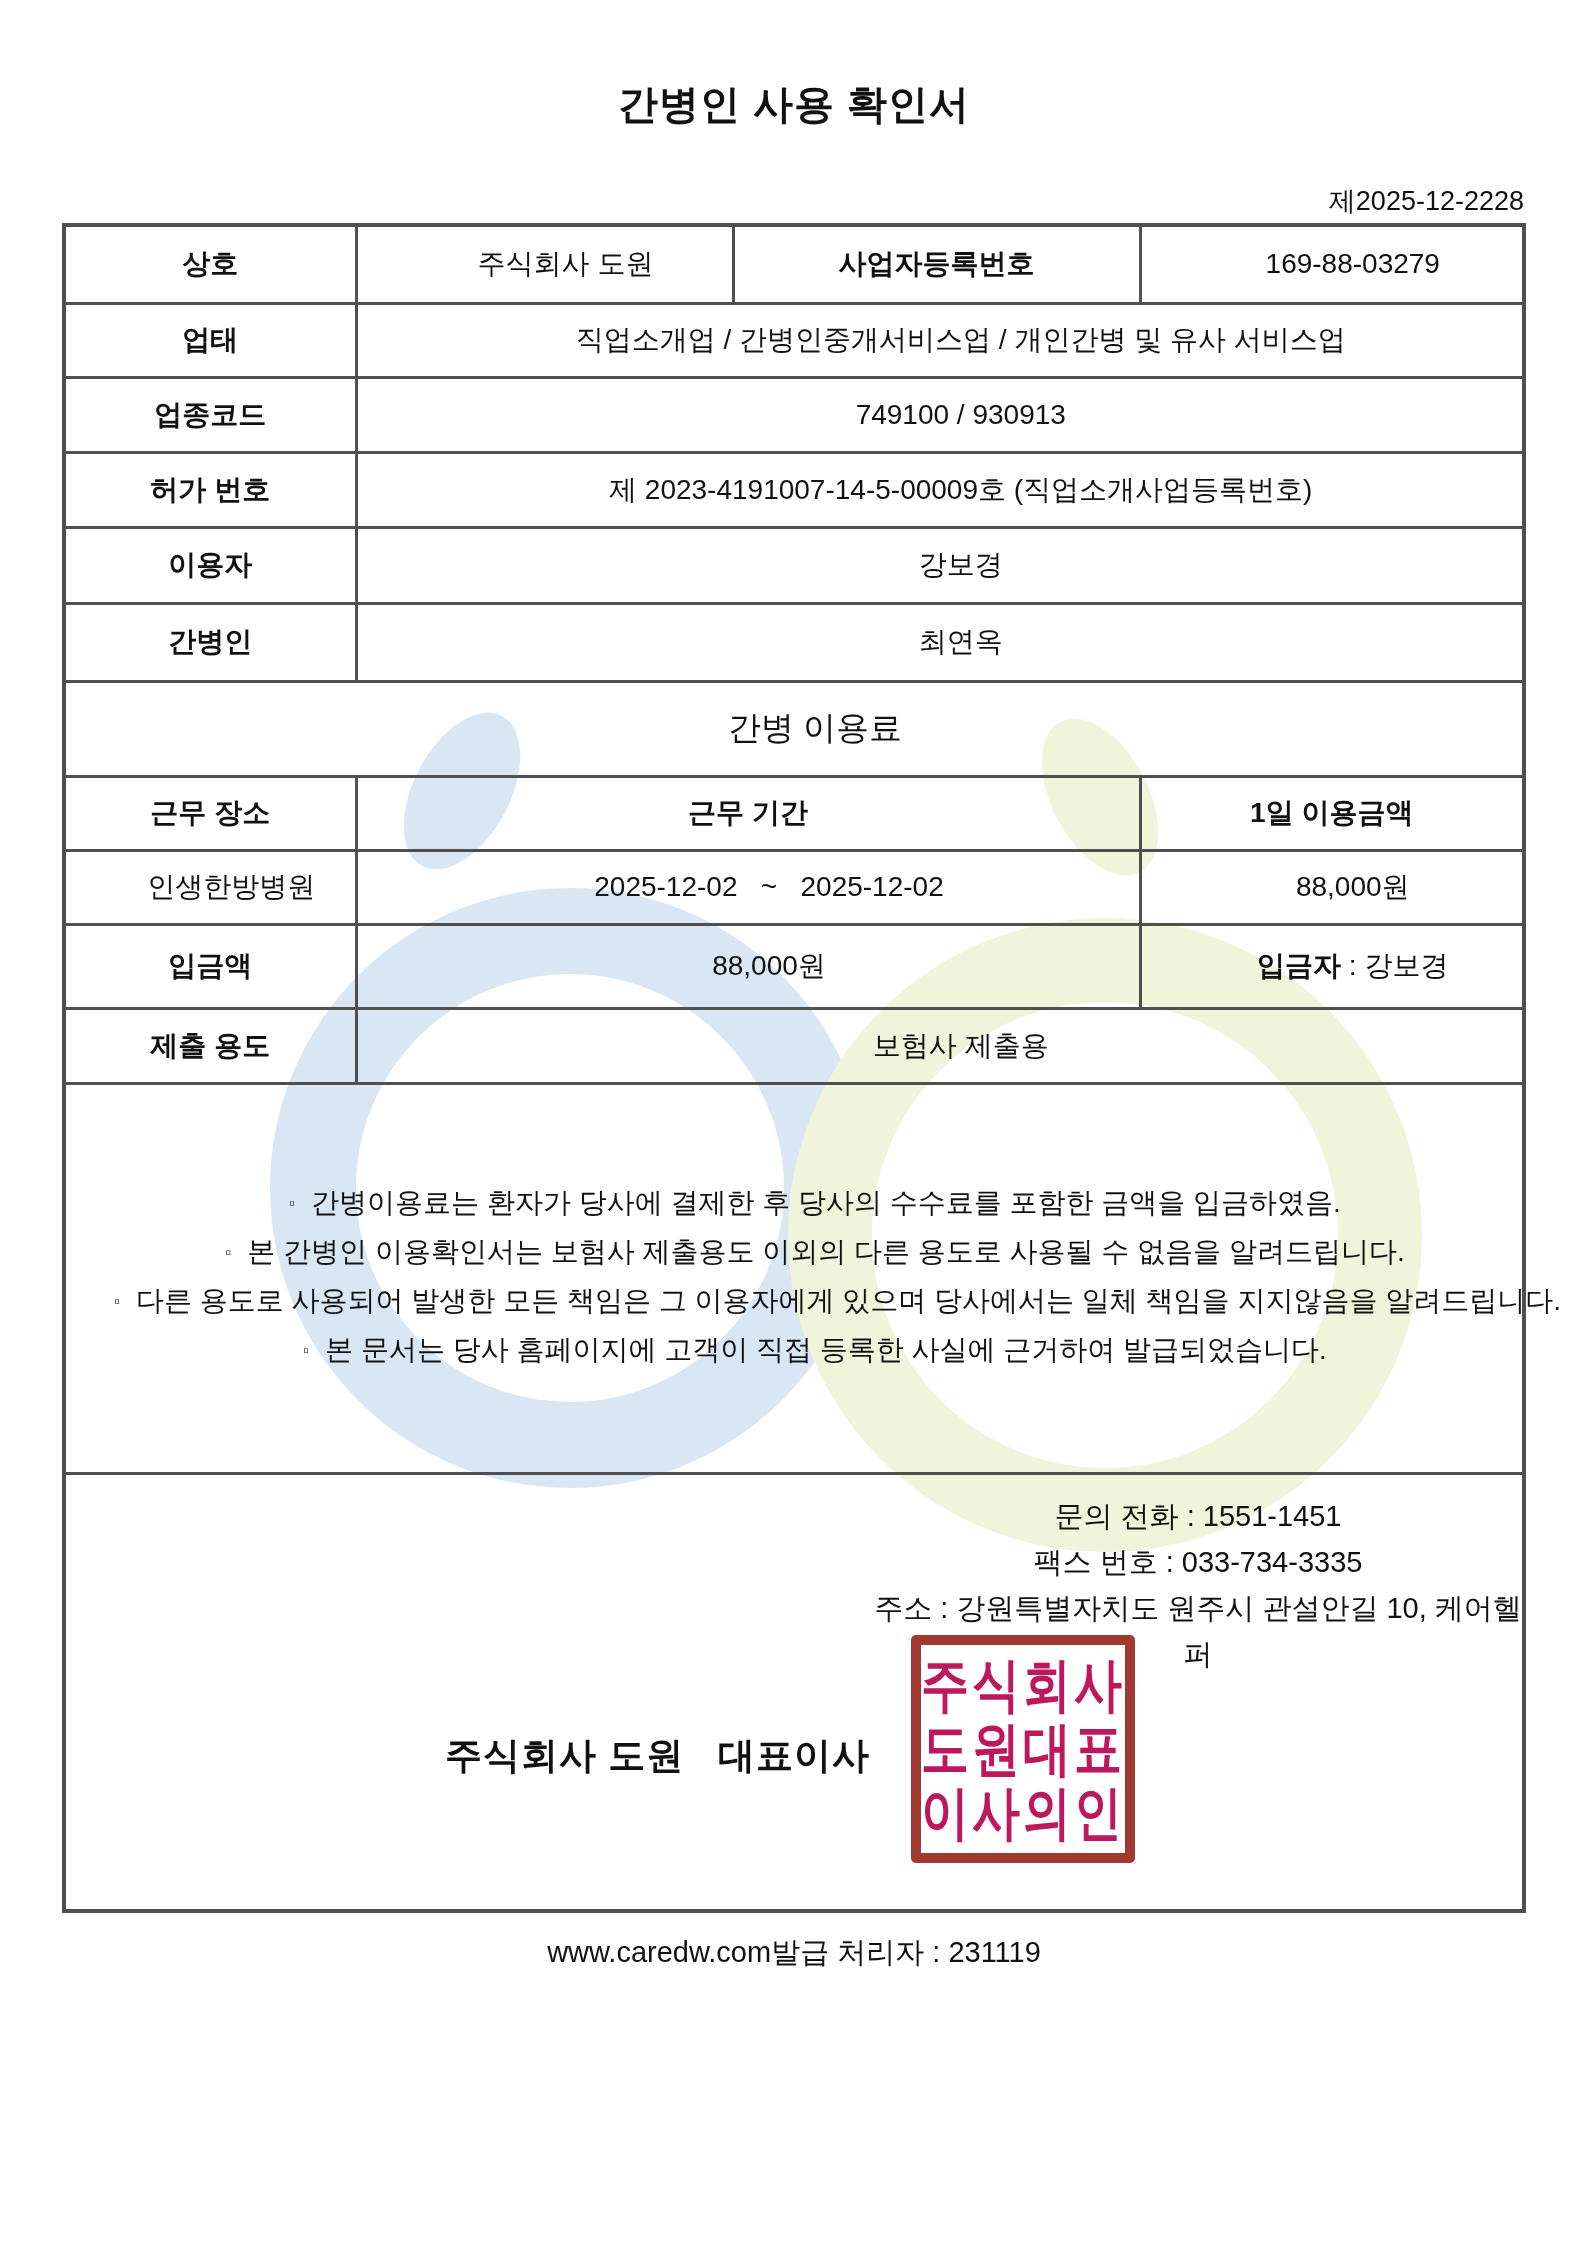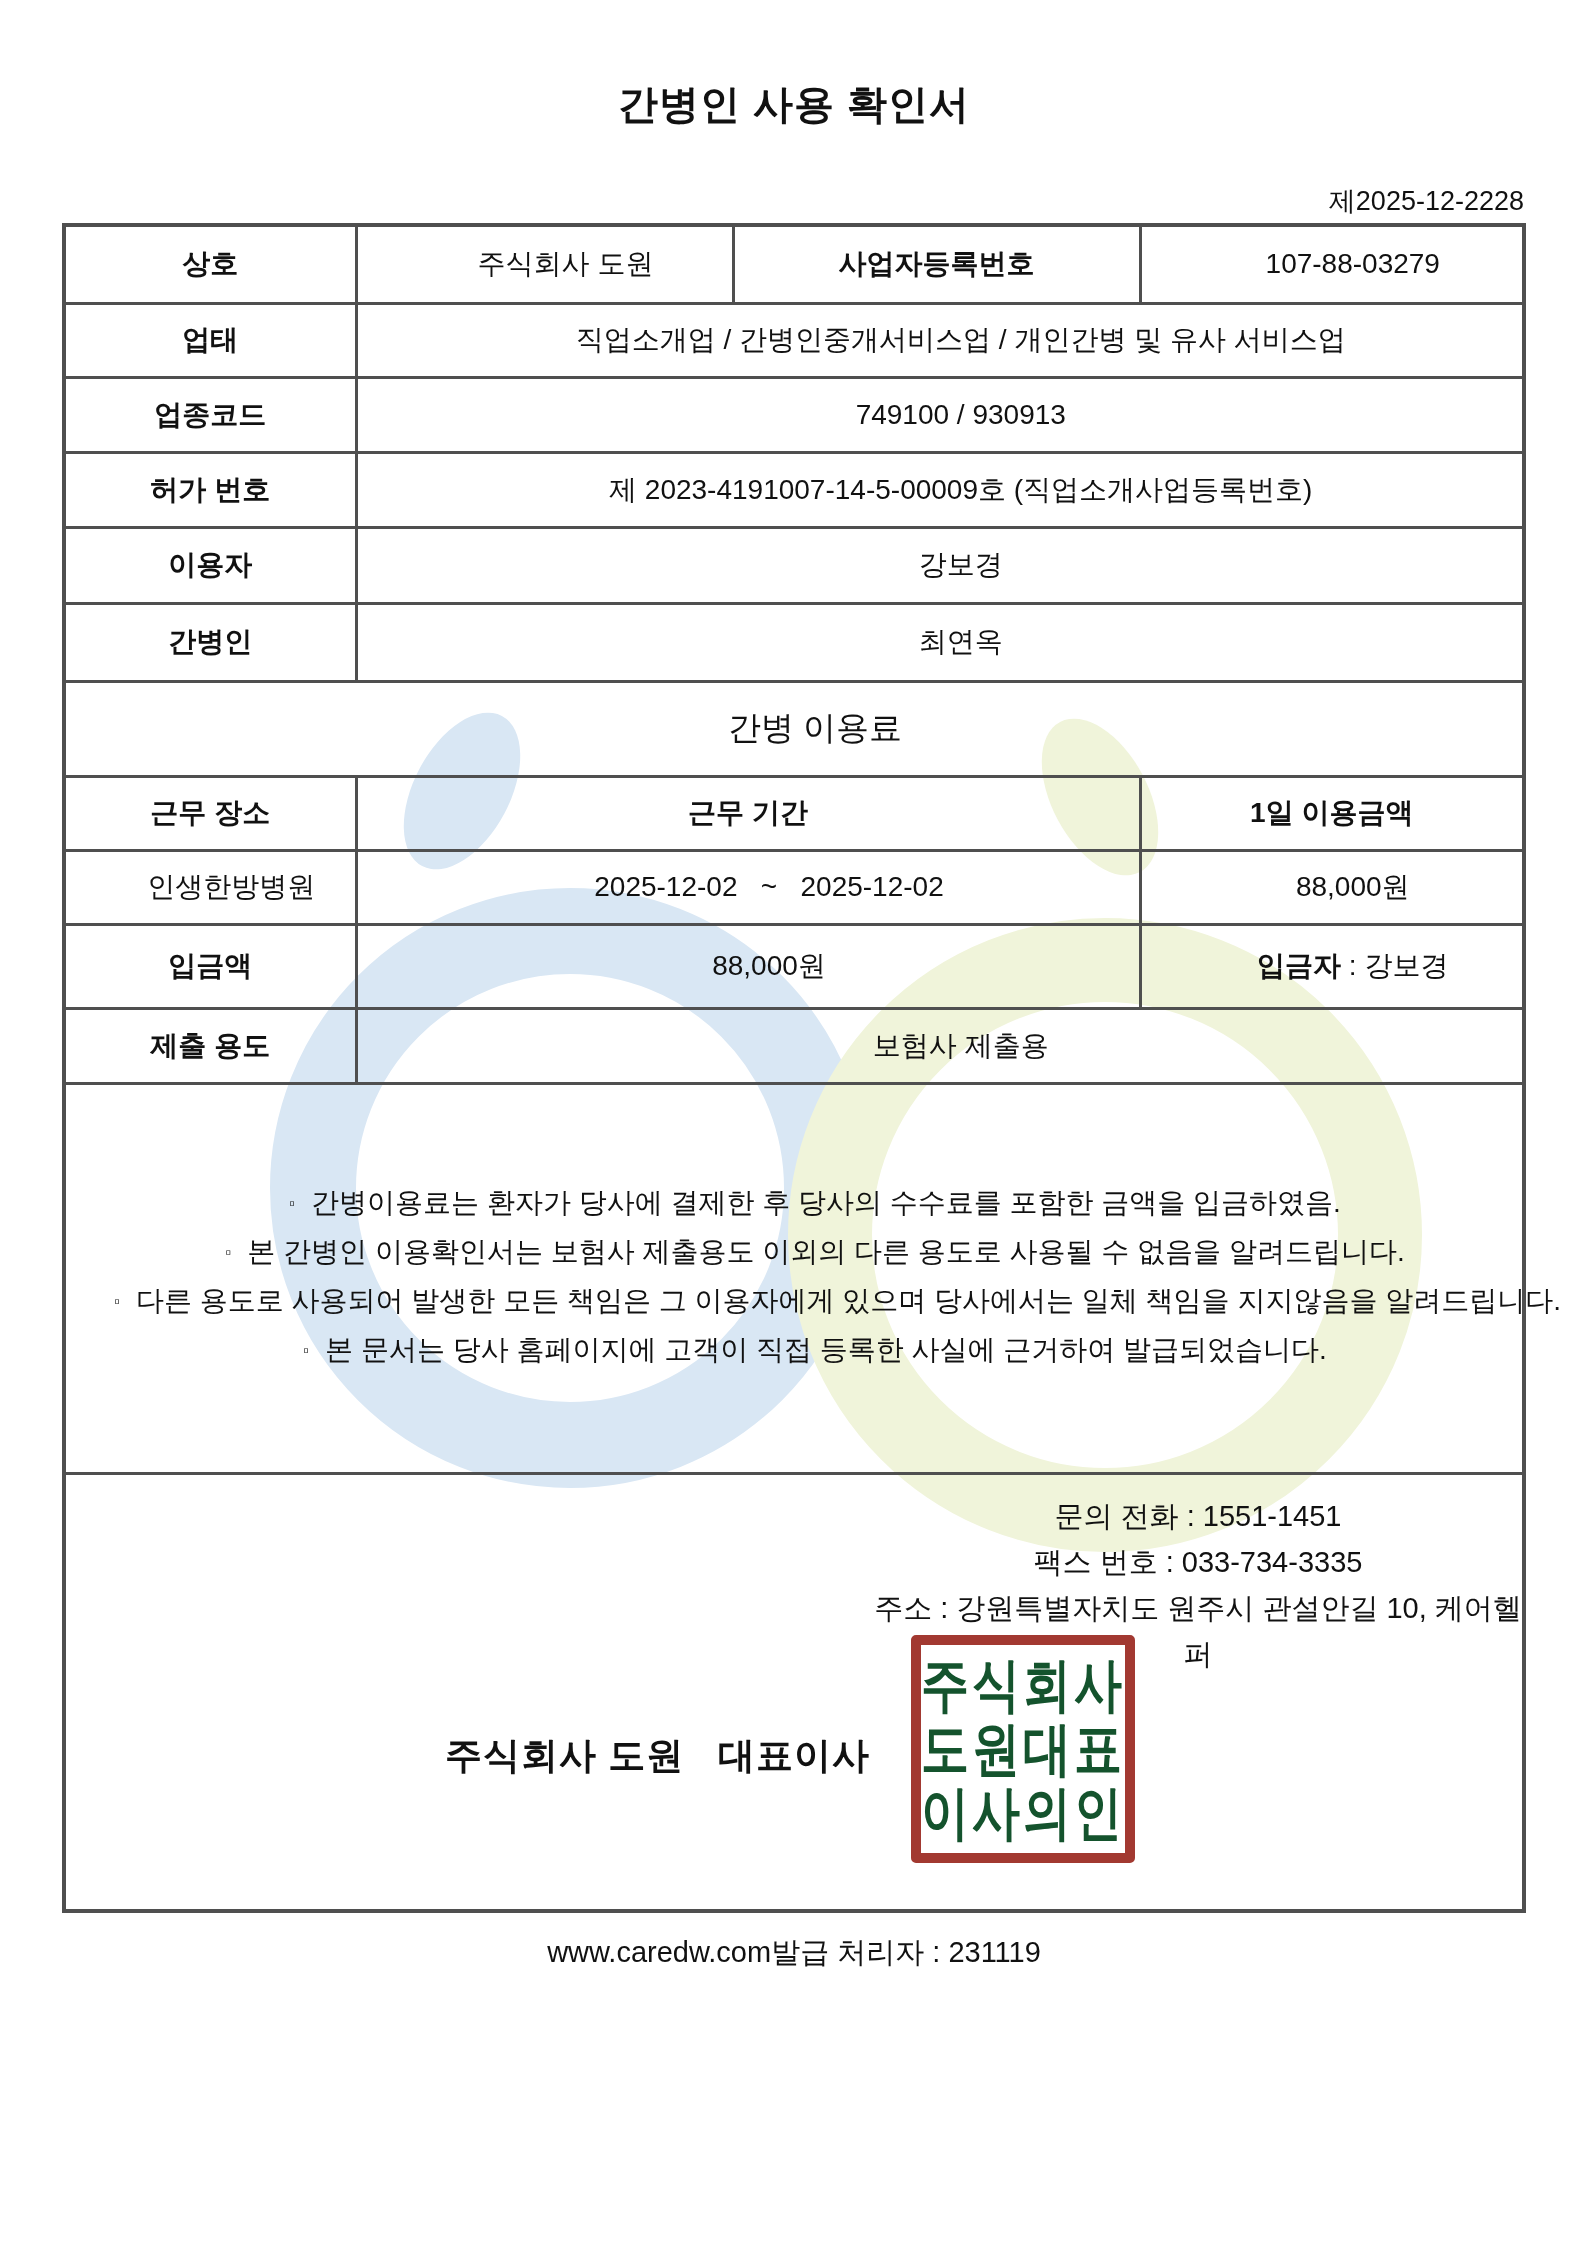--- a/index.html
+++ b/index.html
@@ -89,21 +89,21 @@
     position:absolute; left:379px; top:256px;
     font-size:37px; font-weight:700; white-space:pre;
     letter-spacing:1px;
   }
   .seal {
     position:absolute; left:845px; top:160px;
     width:224px; height:228px;
     border:10px solid #a23931; border-radius:5px;
     display:flex; flex-direction:column;
     justify-content:space-evenly; align-items:center;
-    color:#14532d;
+    color:#be185d;
   }
   .seal-line {
     font-size:48px; font-weight:800; line-height:1;
     letter-spacing:3px; white-space:pre;
     transform:scaleY(1.22);
   }
   .footer {
     width:1460px; margin:20px auto 0;
     display:flex; justify-content:center; align-items:baseline;
     font-size:29px;
@@ -130,21 +130,21 @@
         <col style="width:292px">
           <col style="width:377px">
           <col style="width:407px">
           <col style="width:384px">
       </colgroup>
       <tbody>
           <tr class="r78">
         <th>상호</th>
         <td>주식회사 도원</td>
         <th>사업자등록번호</th>
-        <td>107-88-03279</td>
+        <td>169-88-03279</td>
       </tr>
       <tr class="r74">
         <th>업태</th>
         <td colspan="3">직업소개업 / 간병인중개서비스업 / 개인간병 및 유사 서비스업</td>
       </tr>
       <tr class="r75">
         <th>업종코드</th>
         <td colspan="3">749100 / 930913</td>
       </tr>
       <tr class="r75">

